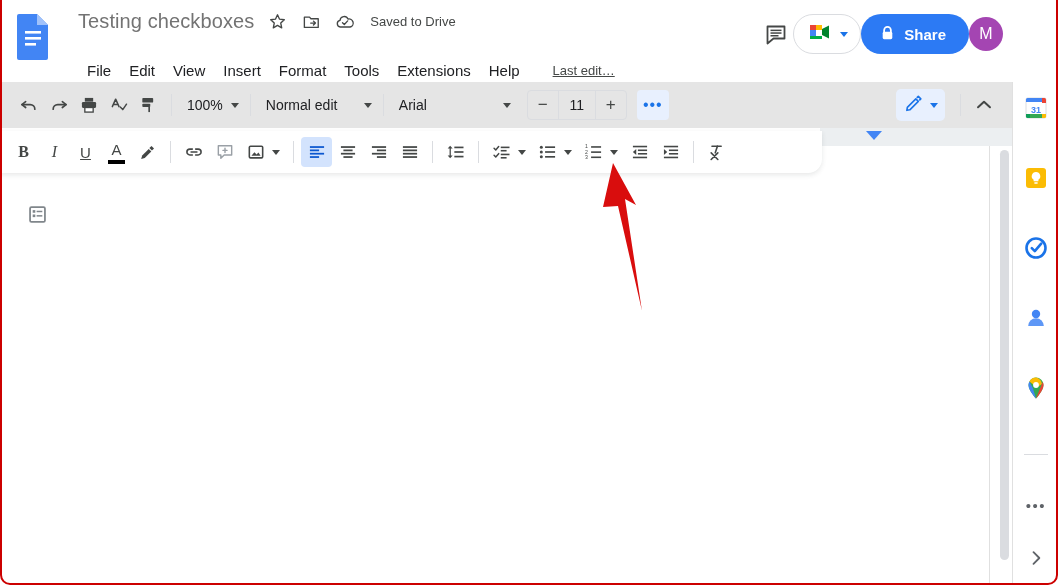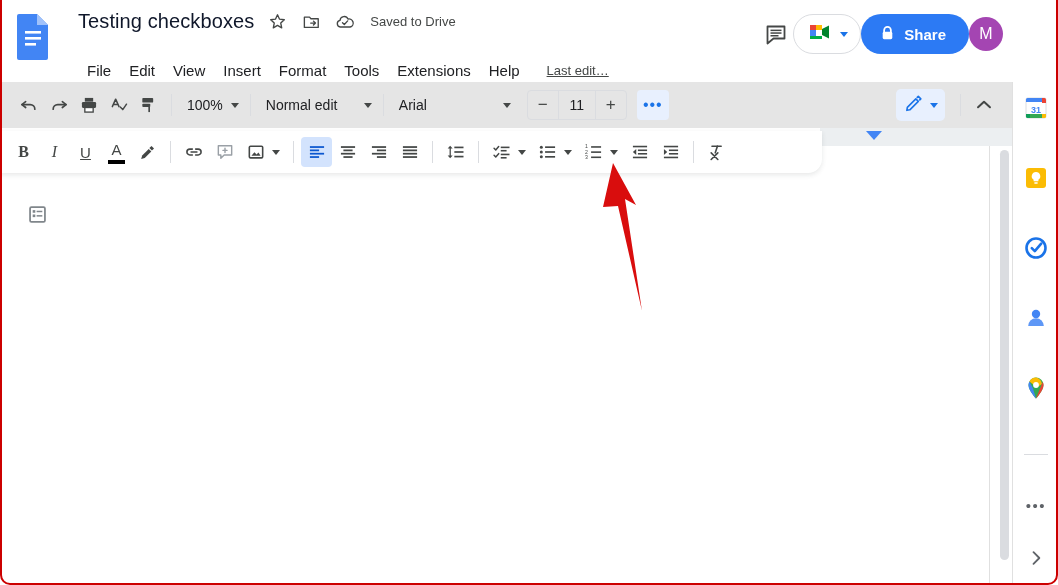--- a/index.html
+++ b/index.html
@@ -37,21 +37,21 @@
   .doc-logo {
     position: absolute; left: 14px; top: 12px;
     width: 38px; height: 50px;
   }
   .doc-logo svg { display: block; }
   .title-row {
     position: absolute; left: 78px; top: 10px;
     display: flex; align-items: center; gap: 12px;
   }
   .doc-title {
-    font-size: 20px; color: #0f172a; letter-spacing: .1px;
+    font-size: 20px; color: #737373; letter-spacing: .1px;
     white-space: nowrap;
   }
   .hdr-icon {
     width: 22px; height: 22px; display: flex;
     align-items: center; justify-content: center;
     color: #444746; cursor: pointer;
   }
   .saved-text {
     font-size: 13px; color: #444746; white-space: nowrap;
     margin-left: 2px;
@@ -59,21 +59,21 @@
   .menu-row {
     position: absolute; left: 78px; top: 60px;
     display: flex; align-items: center; gap: 0px;
   }
   .menu-item {
     font-size: 15px; color: #202124;
     padding: 2px 9px; border-radius: 4px; cursor: pointer;
     white-space: nowrap;
   }
   .last-edit {
-    font-size: 13px; color: #444746; margin-left: 18px;
+    font-size: 13px; color: #444746; margin-left: 24px;
     text-decoration: underline; cursor: pointer; white-space: nowrap;
   }
   .hdr-right {
     position: absolute; right: 0px; top: 14px;
     display: flex; align-items: center; 
   }
   .comment-btn {
     width: 34px; height: 34px; display: flex;
     align-items: center; justify-content: center; cursor: pointer;
     border-radius: 50%;

